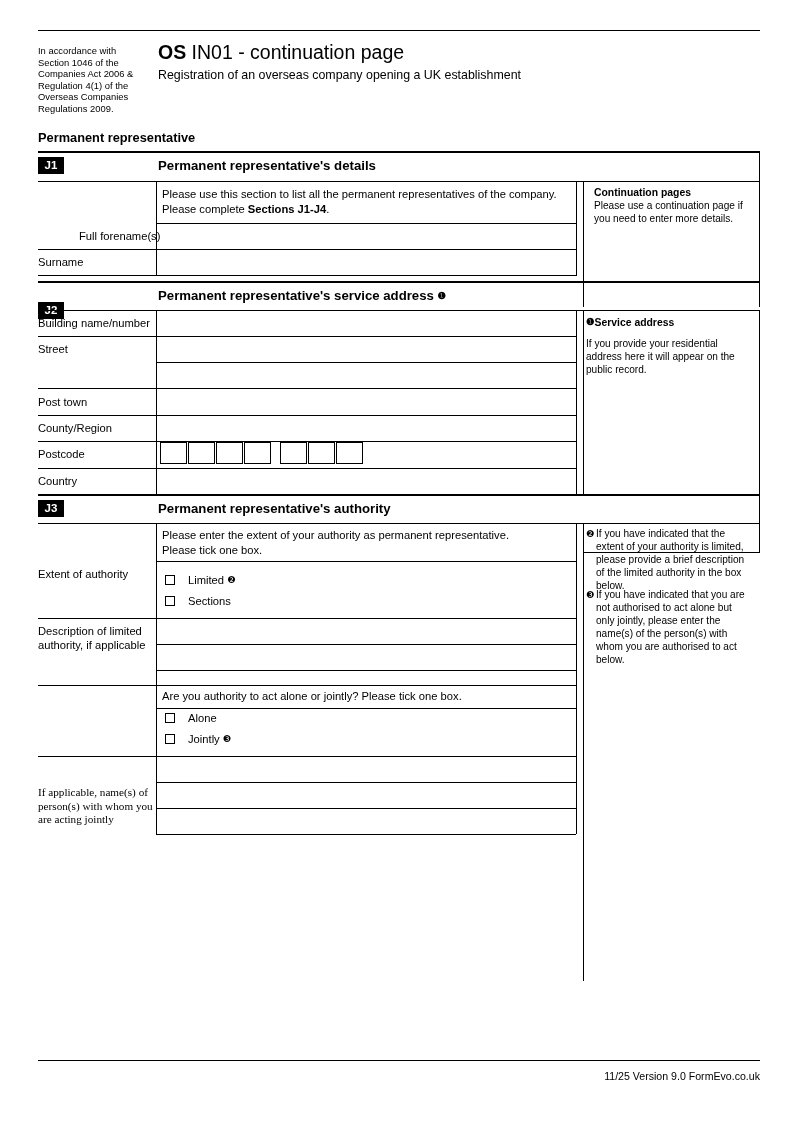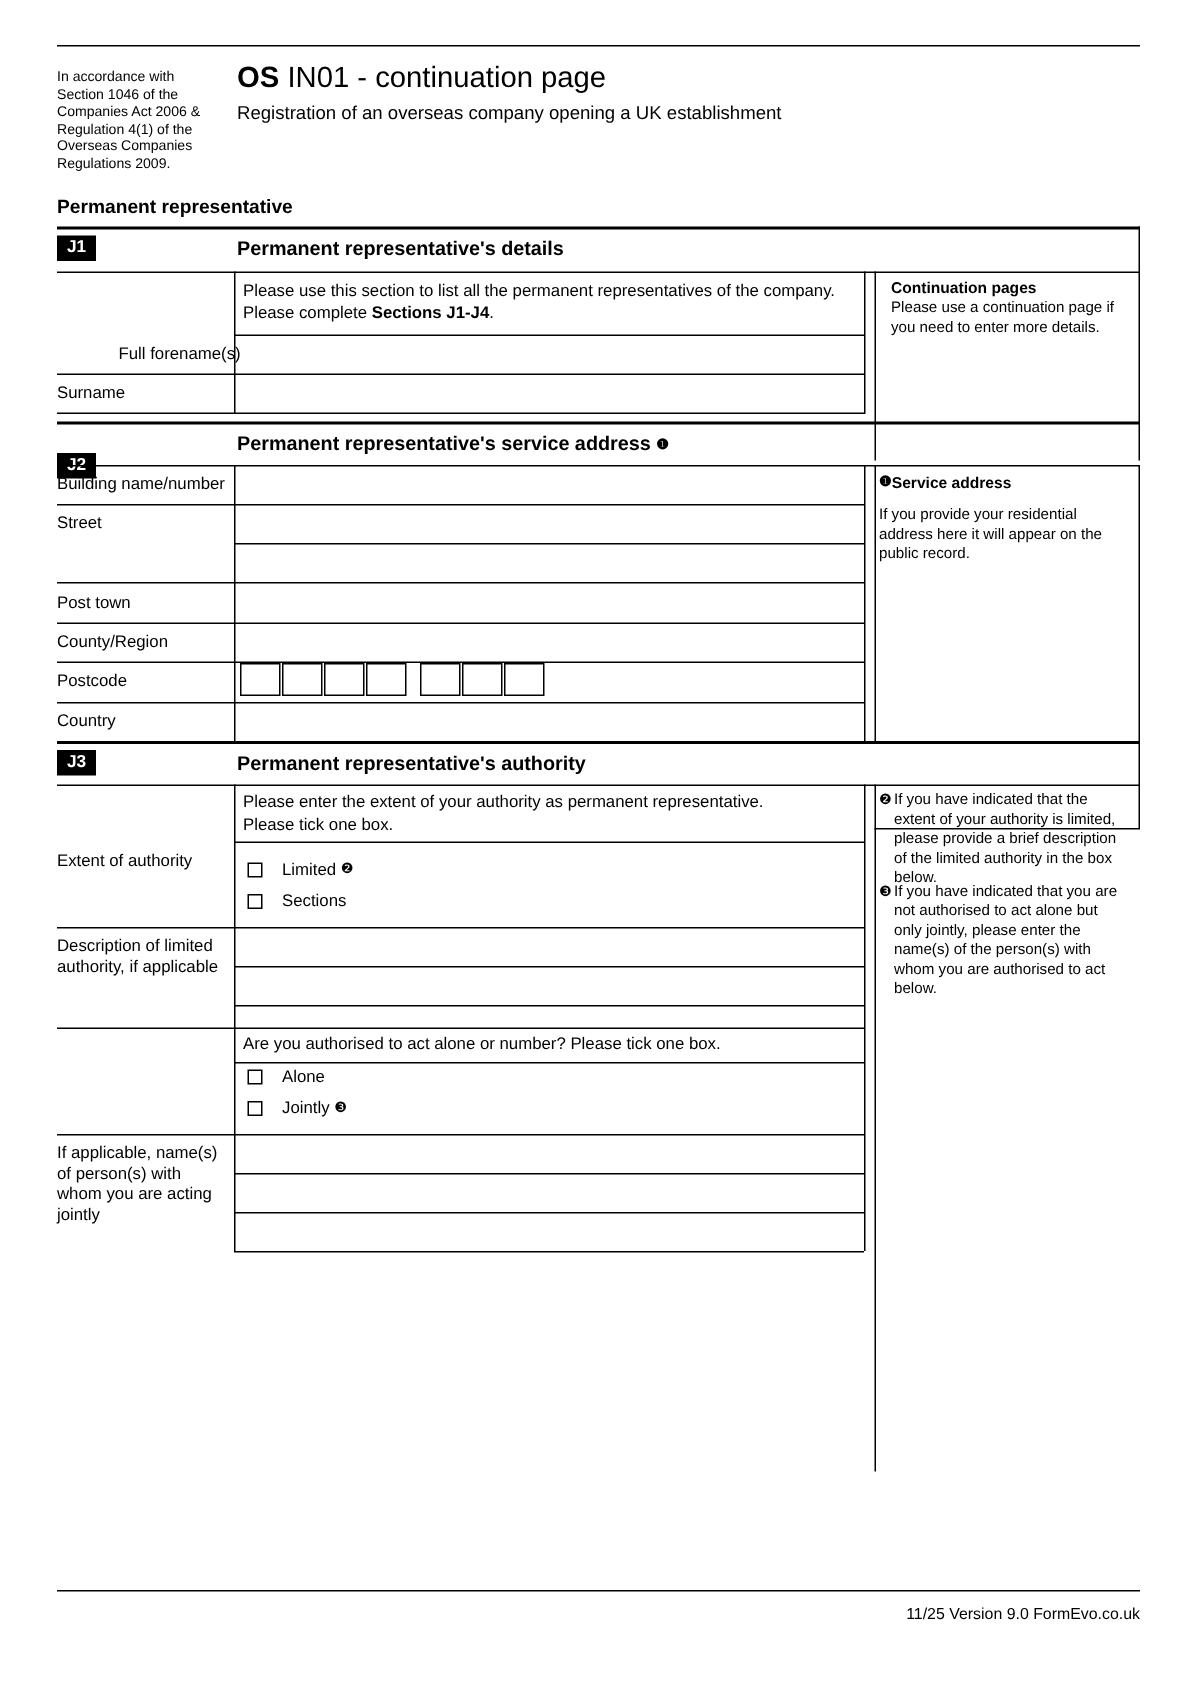--- a/index.html
+++ b/index.html
@@ -290,32 +290,32 @@
 
   <div class="hline" style="left:0; top:588px; width:538px;"></div>
 
   <div class="lbl" style="left:0; top:595px; width:115px;">Description of limited authority, if applicable</div>
   <div class="hline" style="left:118px; top:614px; width:420px;"></div>
   <div class="hline" style="left:118px; top:640px; width:420px;"></div>
   <div class="hline" style="left:0; top:655px; width:538px;"></div>
   <div class="blk" style="left:120px; top:593px; width:415px; height:21px;"></div>
   <div class="blk" style="left:120px; top:619px; width:415px; height:21px;"></div>
 
-  <div class="instr" style="left:124px; top:659px; width:420px;">Are you authorised to act alone or number? Please tick one box.</div>
+  <div class="instr" style="left:124px; top:659px; width:420px;">Are you authority to act alone or jointly? Please tick one box.</div>
   <div class="hline" style="left:118px; top:678px; width:420px;"></div>
 
   <div class="cbox" style="left:127px; top:683px;"></div>
   <div class="lbl" style="left:150px; top:682px;">Alone</div>
 
   <div class="cbox" style="left:127px; top:704px;"></div>
   <div class="lbl" style="left:150px; top:703px;"><span>Jointly</span> <span class="circnum">❸</span></div>
 
   <div class="hline" style="left:0; top:726px; width:538px;"></div>
 
-  <div class="lbl" style="left:0; top:733px; width:115px;">If applicable, name(s) of person(s) with whom you are acting jointly</div>
+  <div class="lbl" style="left:0; top:756px; width:115px;font-family:Liberation Serif, serif;">If applicable, name(s) of person(s) with whom you are acting jointly</div>
   <div class="hline" style="left:118px; top:752px; width:420px;"></div>
   <div class="hline" style="left:118px; top:778px; width:420px;"></div>
   <div class="hline" style="left:118px; top:804px; width:420px;"></div>
   <div class="blk" style="left:120px; top:731px; width:415px; height:21px;"></div>
   <div class="blk" style="left:120px; top:757px; width:415px; height:21px;"></div>
   <div class="blk" style="left:120px; top:783px; width:415px; height:21px;"></div>
 
   <div class="vline" style="left:118px; top:493px; height:311px;"></div>
   <div class="vline" style="left:538px; top:493px; height:311px;"></div>
   <div class="vline" style="left:545px; top:493px; height:458px;"></div>

